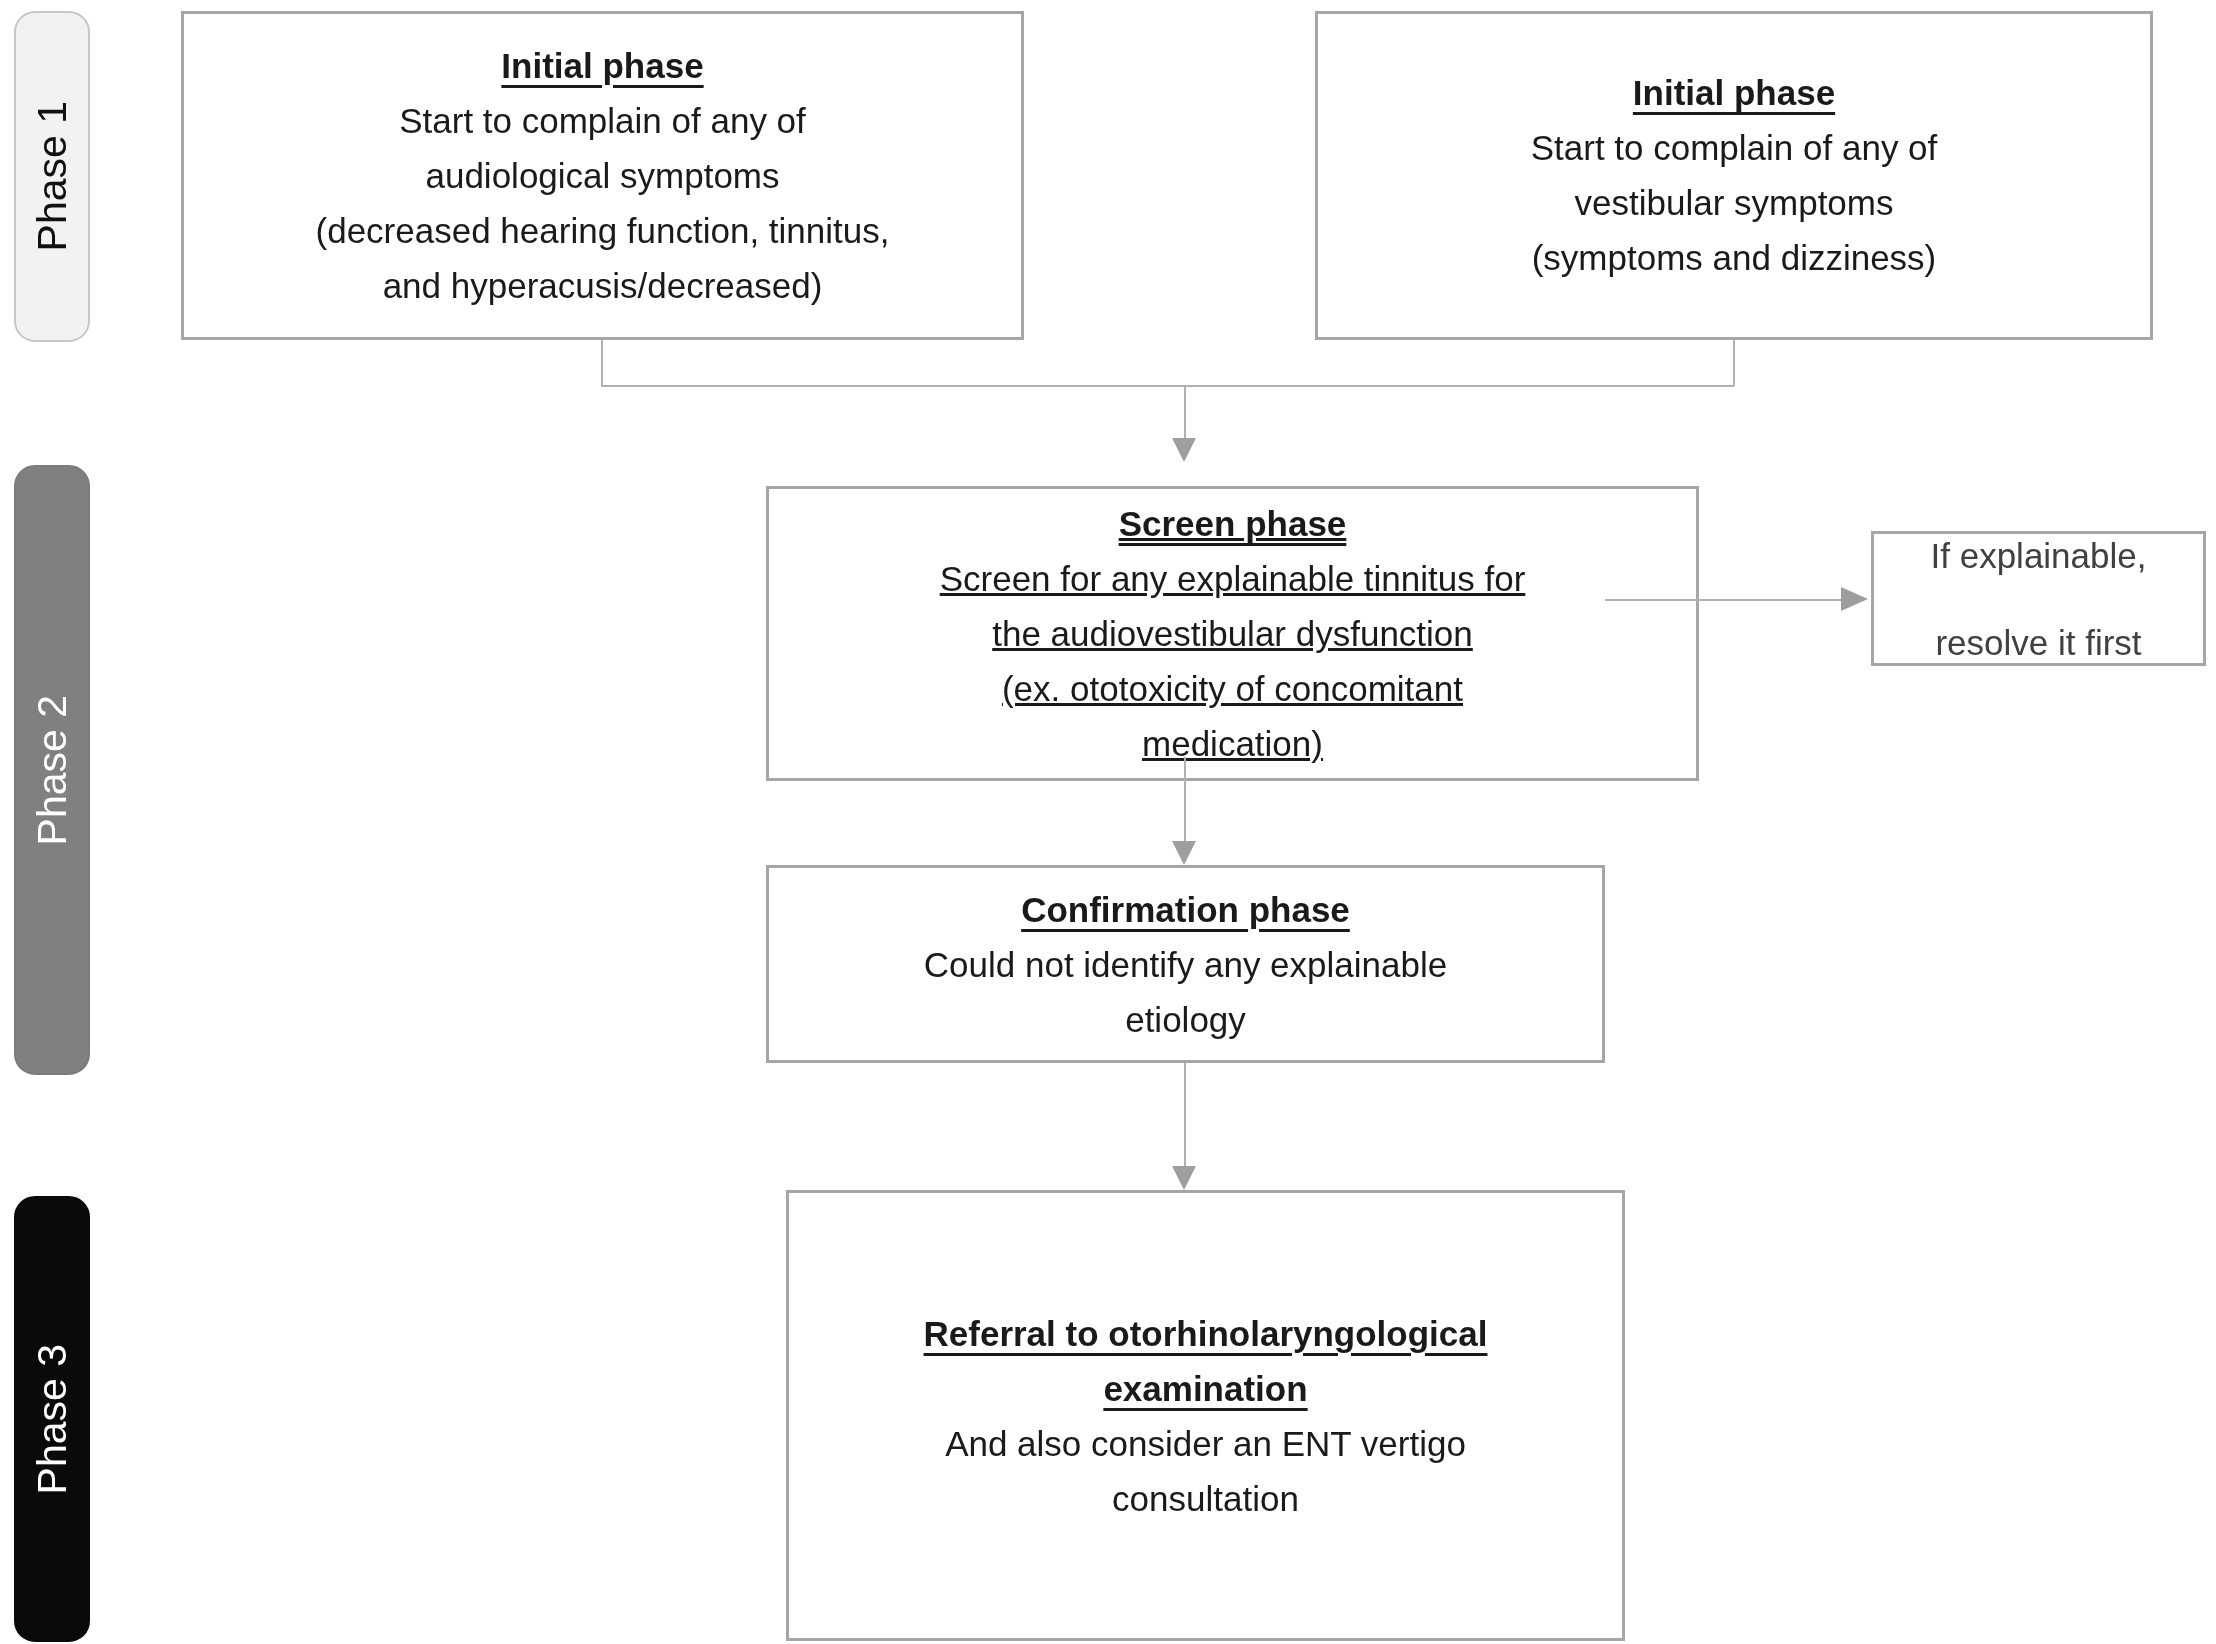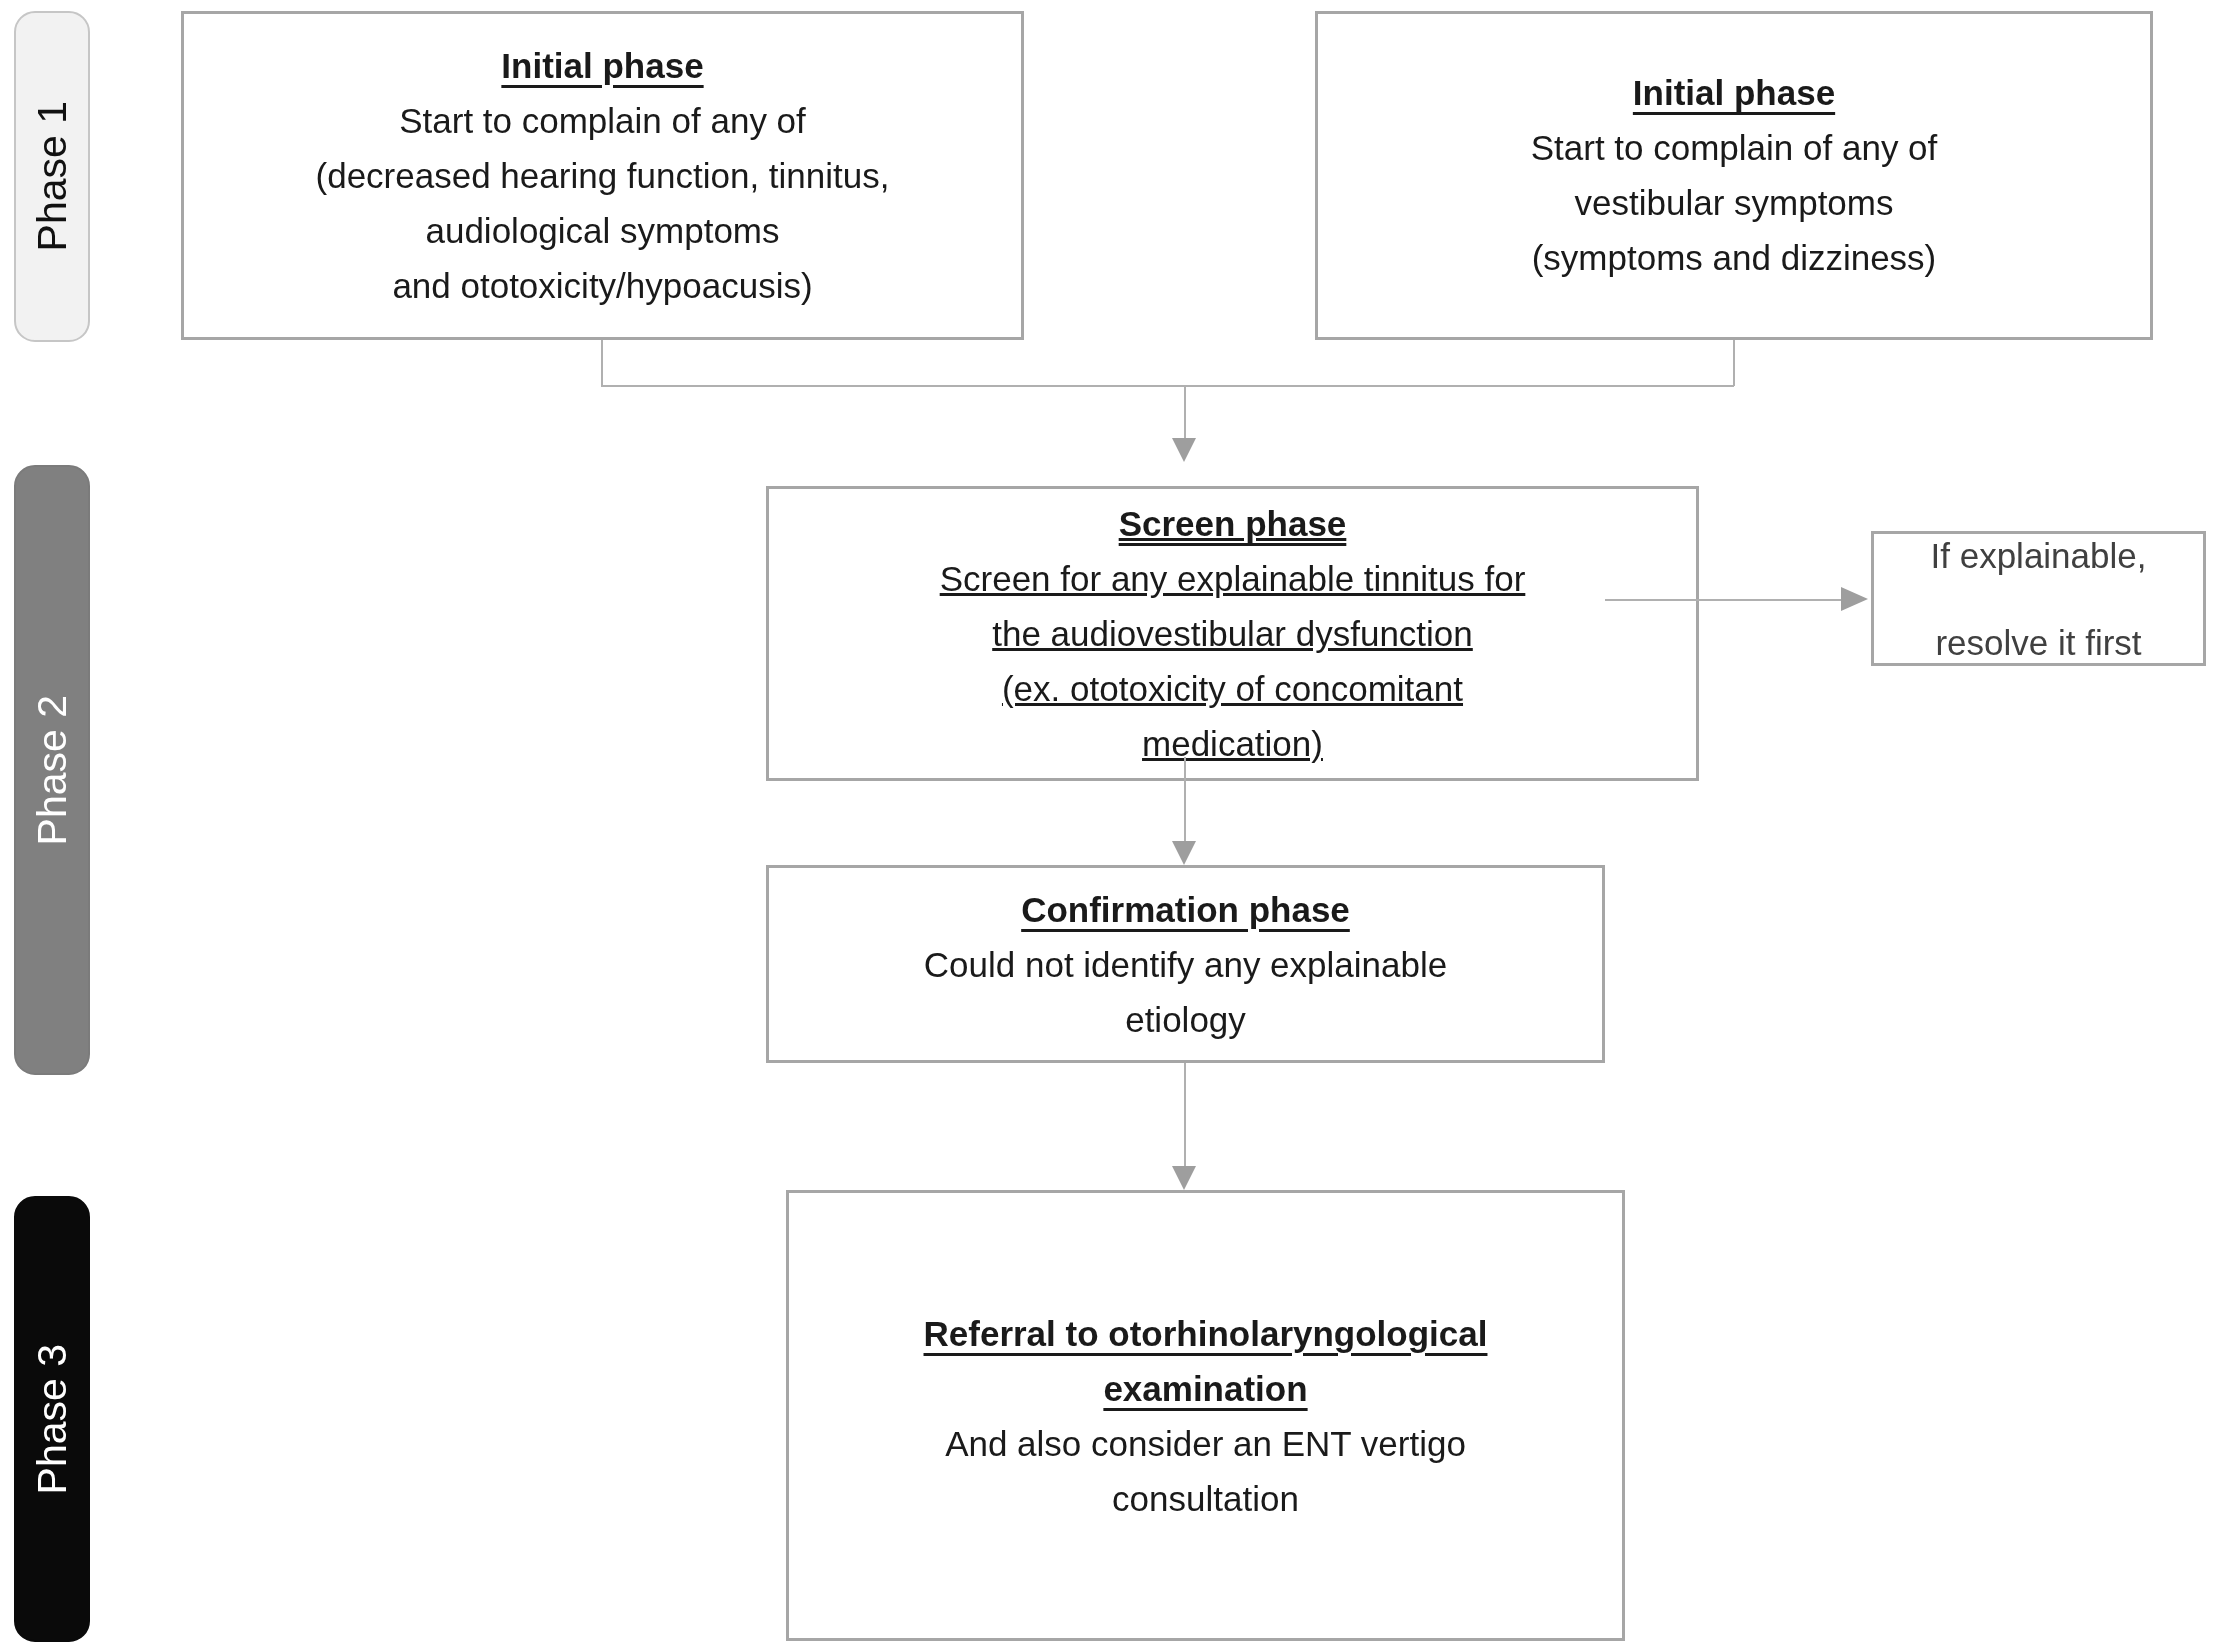--- a/index.html
+++ b/index.html
@@ -90,23 +90,23 @@
   <div class="rail rail-2">
     <div class="rail-label">Phase 2</div>
   </div>
   <div class="rail rail-3">
     <div class="rail-label">Phase 3</div>
   </div>
 
   <div class="box box-audio">
     <div class="box-title">Initial phase</div>
     <div class="box-line">Start to complain of any of</div>
+    <div class="box-line">audiological symptoms</div>
     <div class="box-line">(decreased hearing function, tinnitus,</div>
-    <div class="box-line">audiological symptoms</div>
-    <div class="box-line">and ototoxicity/hypoacusis)</div>
+    <div class="box-line">and hyperacusis/decreased)</div>
   </div>
 
   <div class="box box-vestib">
     <div class="box-title">Initial phase</div>
     <div class="box-line">Start to complain of any of</div>
     <div class="box-line">vestibular symptoms</div>
     <div class="box-line">(symptoms and dizziness)</div>
   </div>
 
   <div class="cline" style="left:601px; top:340px; width:1.6px; height:46px;"></div>

